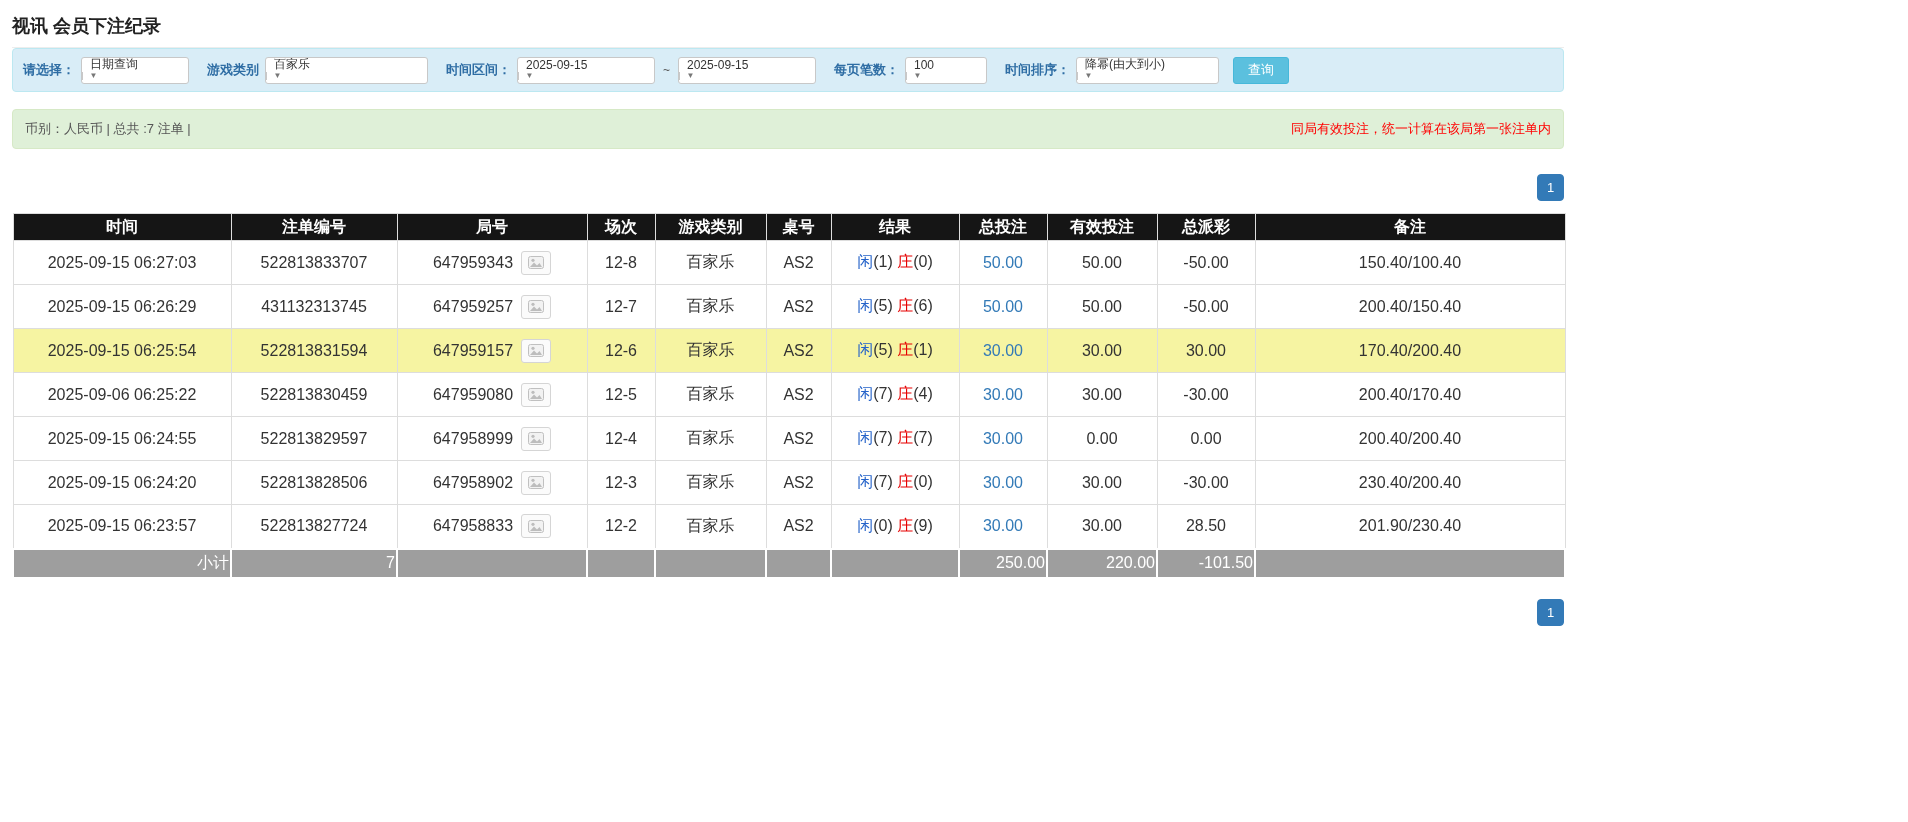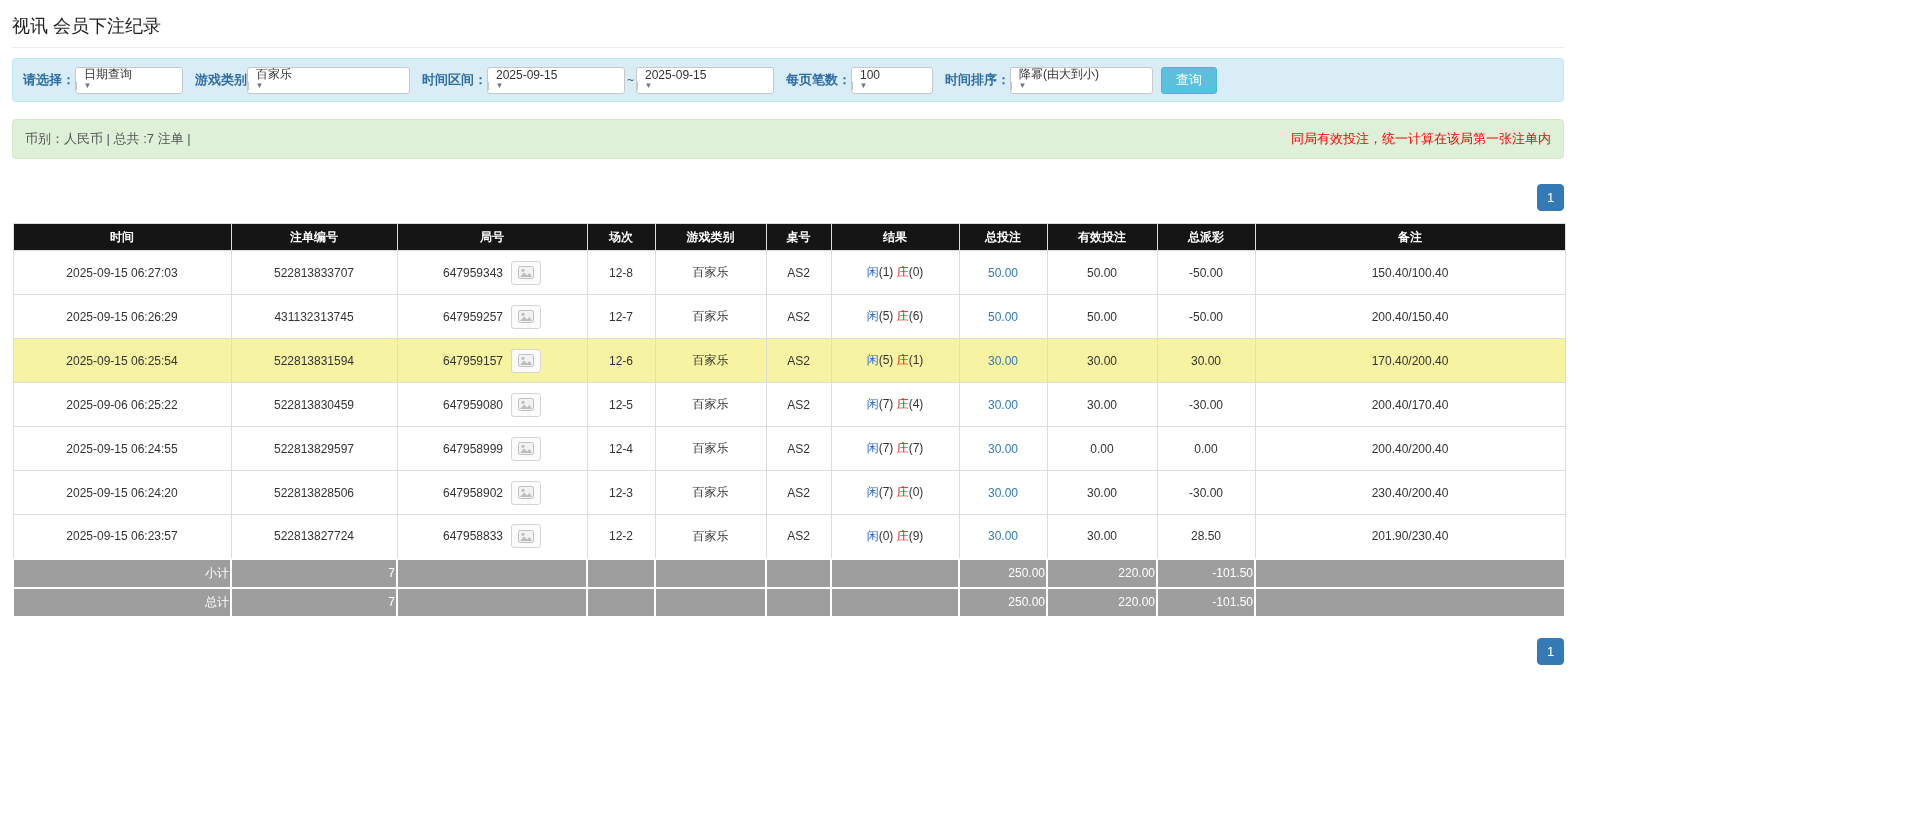--- a/index.html
+++ b/index.html
@@ -6,35 +6,36 @@
   html, body { margin: 0; padding: 0; background: #fff; }
   body {
     font-family: "Liberation Sans", "DejaVu Sans", sans-serif;
     color: #333;
     font-size: 12px;
   }
   .content { width: 1552px; margin: 0 12px; }
 
   .page-title {
     font-size: 18px;
-    font-weight: 400;
+    font-weight: 700;
     color: #222;
-    margin: 14px 0 10px;
+    margin: 14px 0 0;
     padding-bottom: 9px;
     border-bottom: 1px solid #ededed;
   }
 
   
   .filter-bar {
     background: var(--filter-bg, #d9edf7);
     border: 1px solid var(--filter-border, #bce8f1);
     border-radius: 4px;
     padding: 8px 10px;
     display: flex;
     align-items: center;
+    gap: 6px;
     height: 44px;
   }
   .flabel {
     color: var(--filter-label, #2e6da4);
     font-weight: bold;
     font-size: 13px;
     white-space: nowrap;
   }
   .ml { margin-left: 12px; }
   .combo {
@@ -115,21 +116,21 @@
     font-size: 13px;
     cursor: pointer;
     font-family: inherit;
   }
 
   
   table.records {
     width: 1552px;
     table-layout: fixed;
     border-collapse: collapse;
-    font-size: 12px;
+    font-size: 16px;
   }
   table.records thead th {
     background: var(--header-bg, #151515);
     color: #fff;
     font-weight: bold;
     height: 27px;
     border: 1px solid #ddd;
     text-align: center;
   }
   table.records tbody td {
@@ -427,33 +428,20 @@
           <td></td>
           <td></td>
           <td></td>
           <td></td>
           <td></td>
           <td>250.00</td>
           <td>220.00</td>
           <td class="neg">-101.50</td>
           <td></td>
         </tr>
-        <tr>
-          <td>总计</td>
-          <td>7</td>
-          <td></td>
-          <td></td>
-          <td></td>
-          <td></td>
-          <td></td>
-          <td>250.00</td>
-          <td>220.00</td>
-          <td class="neg">-101.50</td>
-          <td></td>
-        </tr>
       </tfoot>
   </table>
 
   <div class="pager bottom">
     <button class="page-btn">1</button>
   </div>
 
 </div>
 
 </body></html>

